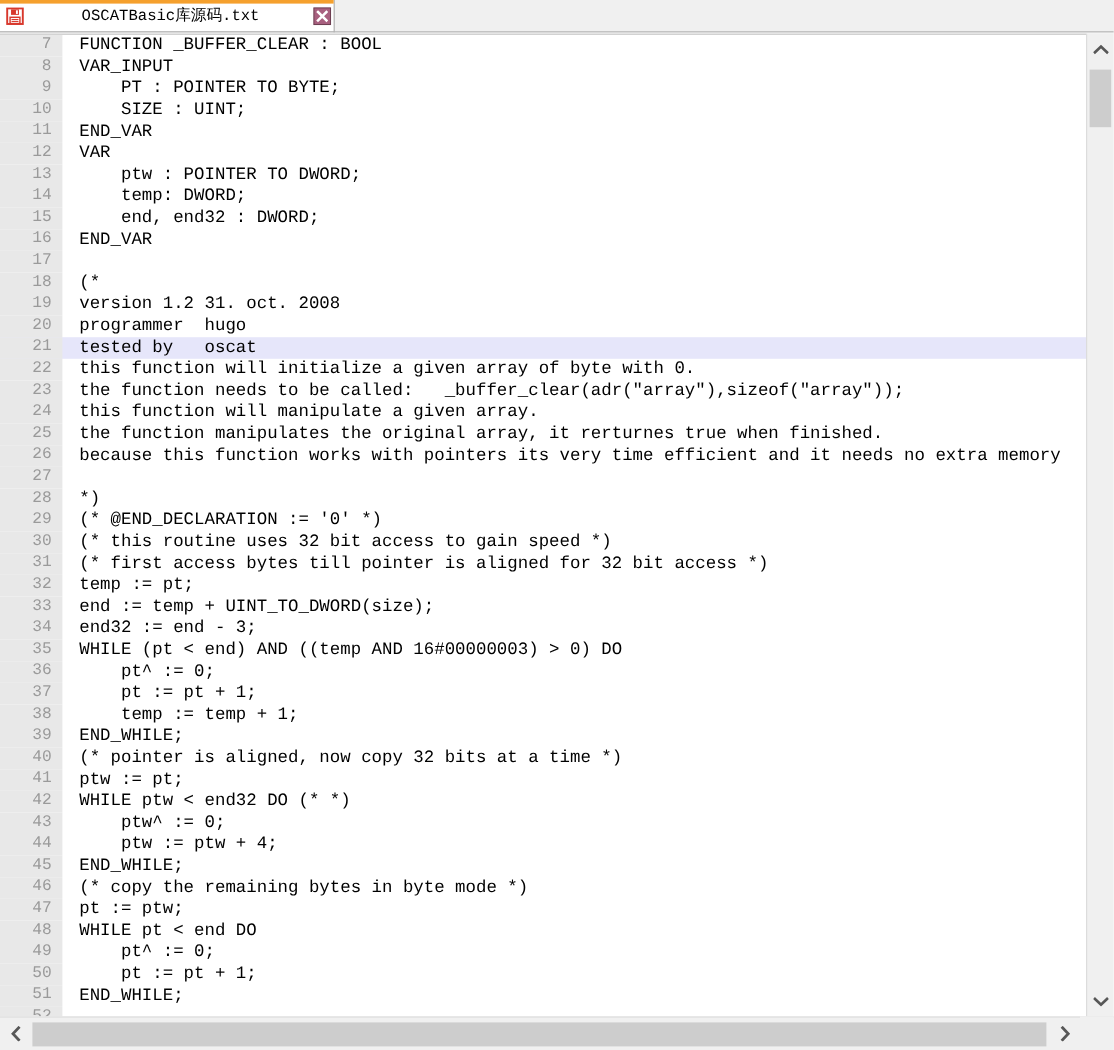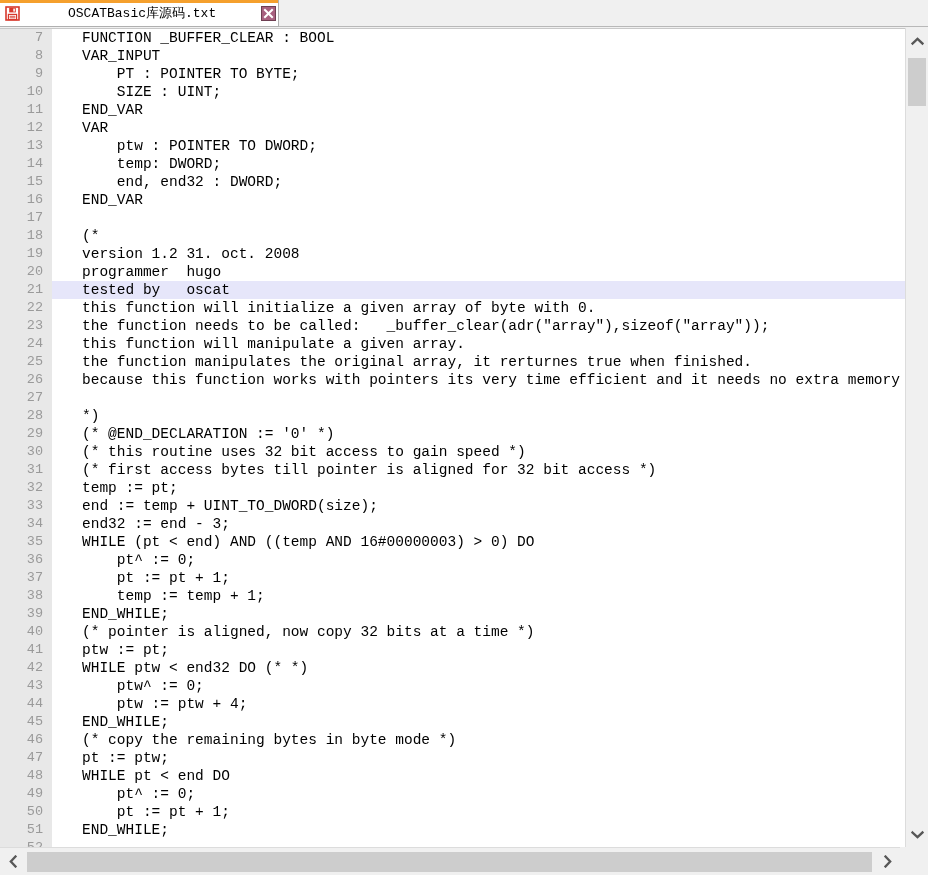--- a/index.html
+++ b/index.html
@@ -137,21 +137,21 @@
     box-sizing: border-box;
     font-size: 13.5px;
     line-height: 18px;
     user-select: none;
   }
   .row.hl .ln { background: #e8e8e8; }
 
   .code {
     display: block;
     margin-left: 52px;
-    padding-left: 30px;
+    padding-left: 14px;
     height: 18px;
     line-height: 18px;
     color: #000000;
     white-space: pre;
     box-sizing: border-box;
   }
 
   
   .vscroll {
     position: absolute;

